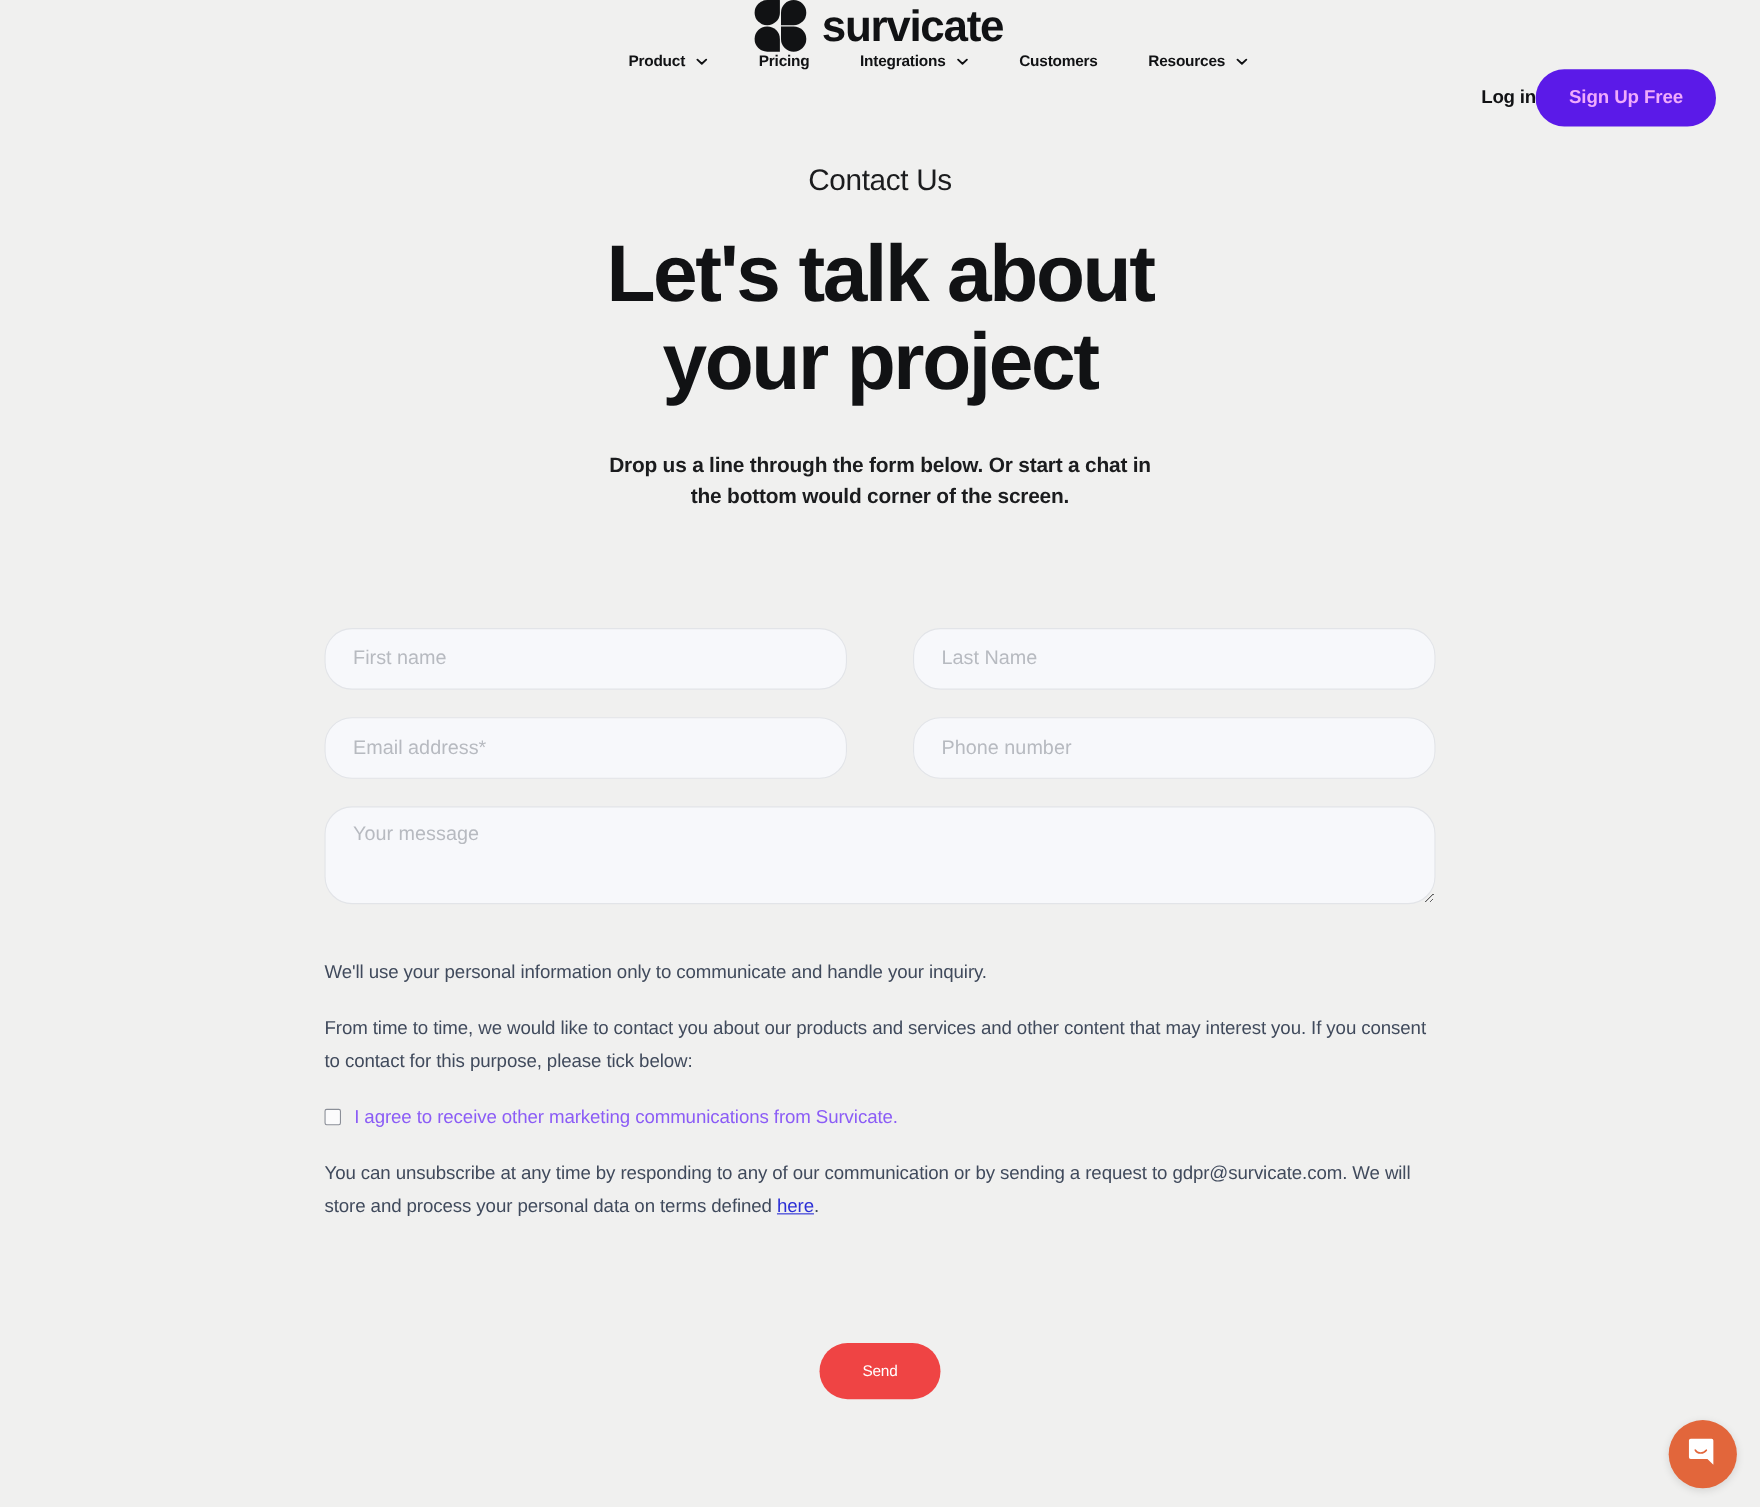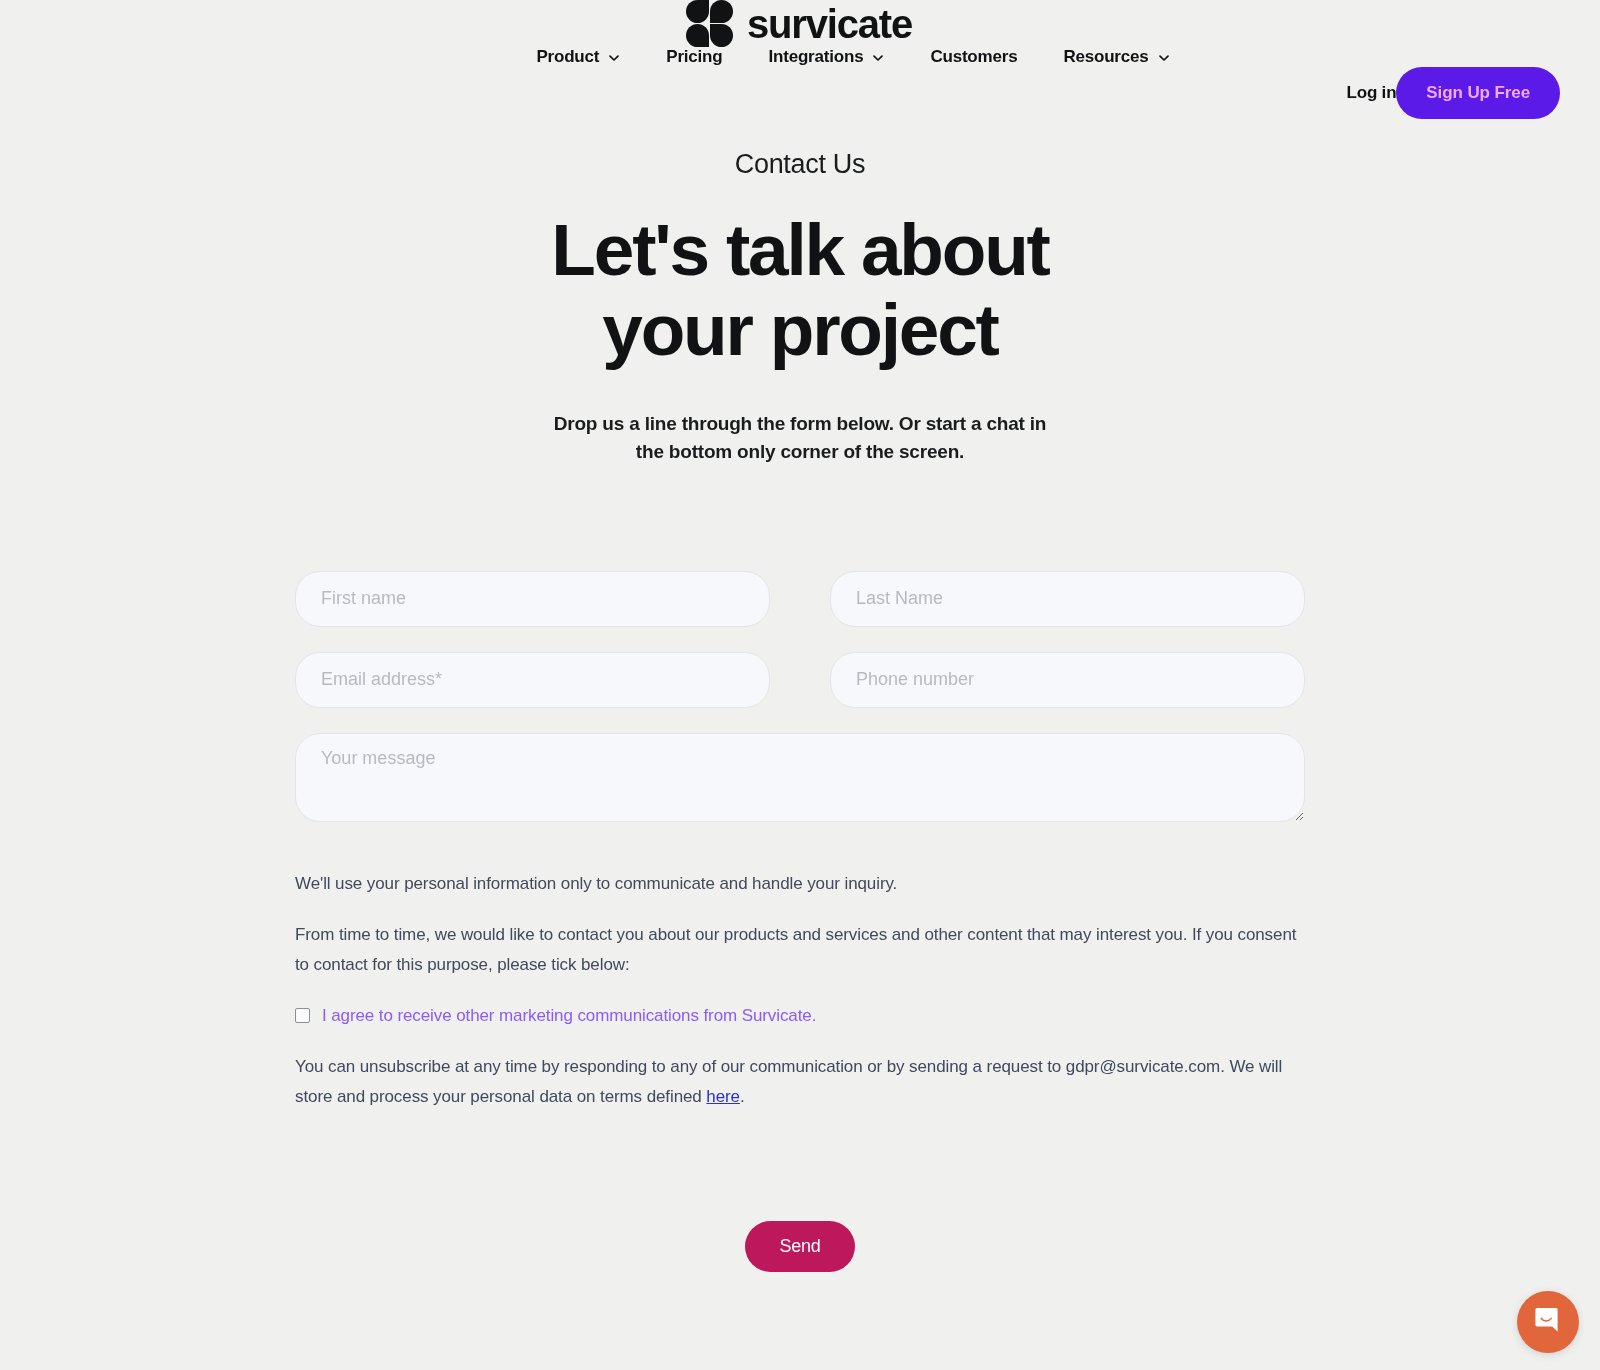--- a/index.html
+++ b/index.html
@@ -61,21 +61,21 @@
   .nav {
     display: flex;
     align-items: center;
     gap: 46px;
     margin-left: 108px;
   }
   .nav-item {
     display: flex;
     align-items: center;
     gap: 9px;
-    font-size: 17px;
+    font-size: 14px;
     font-weight: 700;
     color: #111214;
     cursor: pointer;
     letter-spacing: -0.2px;
     white-space: nowrap;
   }
   .chev {
     width: 12px;
     height: 12px;
     display: inline-block;
@@ -221,27 +221,27 @@
     color: #2b2fd6;
     text-decoration: underline;
   }
 
   
   .send-wrap {
     text-align: center;
     padding-top: 87px;
   }
   .send-btn {
-    background: #be185d;
+    background: #ef4444;
     color: #fff;
     border: none;
     border-radius: 26px;
     height: 51px;
     width: 110px;
-    font-size: 18px;
+    font-size: 14px;
     font-weight: 400;
     font-family: "Liberation Sans", sans-serif;
     cursor: pointer;
     letter-spacing: -0.2px;
   }
 
   
   .chat-launcher {
     position: absolute;
     right: 21px;
@@ -312,21 +312,21 @@
 </header>
 
 <section class="hero">
   <p class="eyebrow">Contact Us</p>
   <h1 class="hero-title">
     <span>Let's talk about</span><br>
     <span>your project</span>
   </h1>
   <p class="hero-sub">
     <span>Drop us a line through the form below. Or start a chat in</span><br>
-    <span>the bottom only corner of the screen.</span>
+    <span>the bottom would corner of the screen.</span>
   </p>
 </section>
 
 <section class="form-area">
 
   <div class="row">
     <div class="fld">
       <input class="inp" type="text" placeholder="First name" style="">
     </div>
     <div class="fld">

